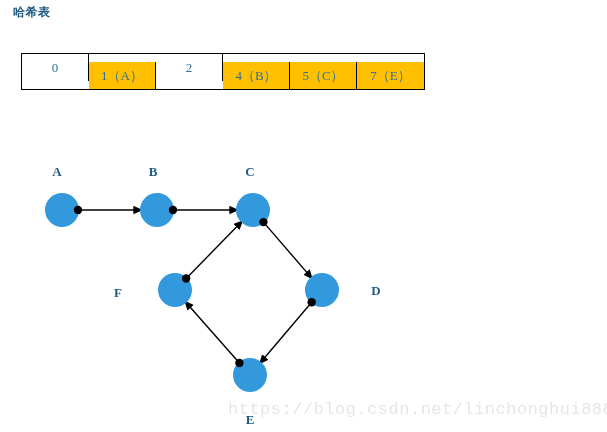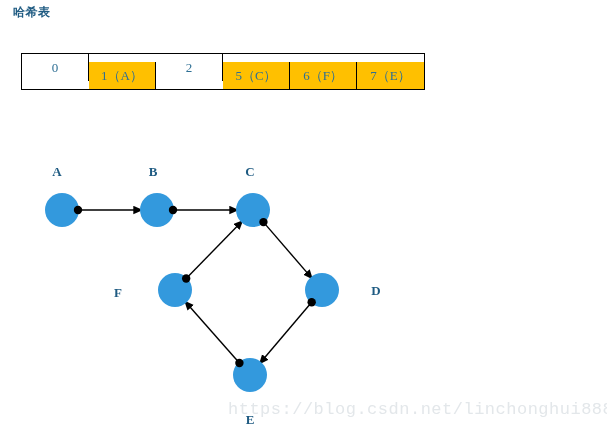--- a/index.html
+++ b/index.html
@@ -95,22 +95,22 @@
 <body>
 
 <div id="page-root">
 
   <div class="page-title">哈希表</div>
 
   <div class="hash-table" id="hash-table">
       <div class="hash-cell empty">0</div>
       <div class="hash-cell filled">1（A）</div>
       <div class="hash-cell empty">2</div>
+      <div class="hash-cell filled">4（B）</div>
       <div class="hash-cell filled">5（C）</div>
-      <div class="hash-cell filled">6（F）</div>
       <div class="hash-cell filled">7（E）</div>
     </div>
 
   <svg class="graph-layer" id="graph-svg" viewBox="0 0 607 432" xmlns="http://www.w3.org/2000/svg">
     <defs>
       <marker id="arrowhead" markerWidth="7" markerHeight="7" refX="6.2" refY="3" orient="auto" markerUnits="strokeWidth">
         <path d="M0,0 L7,3 L0,6 z" fill="#000000"></path>
       </marker>
     </defs>
     <g id="edge-layer">

